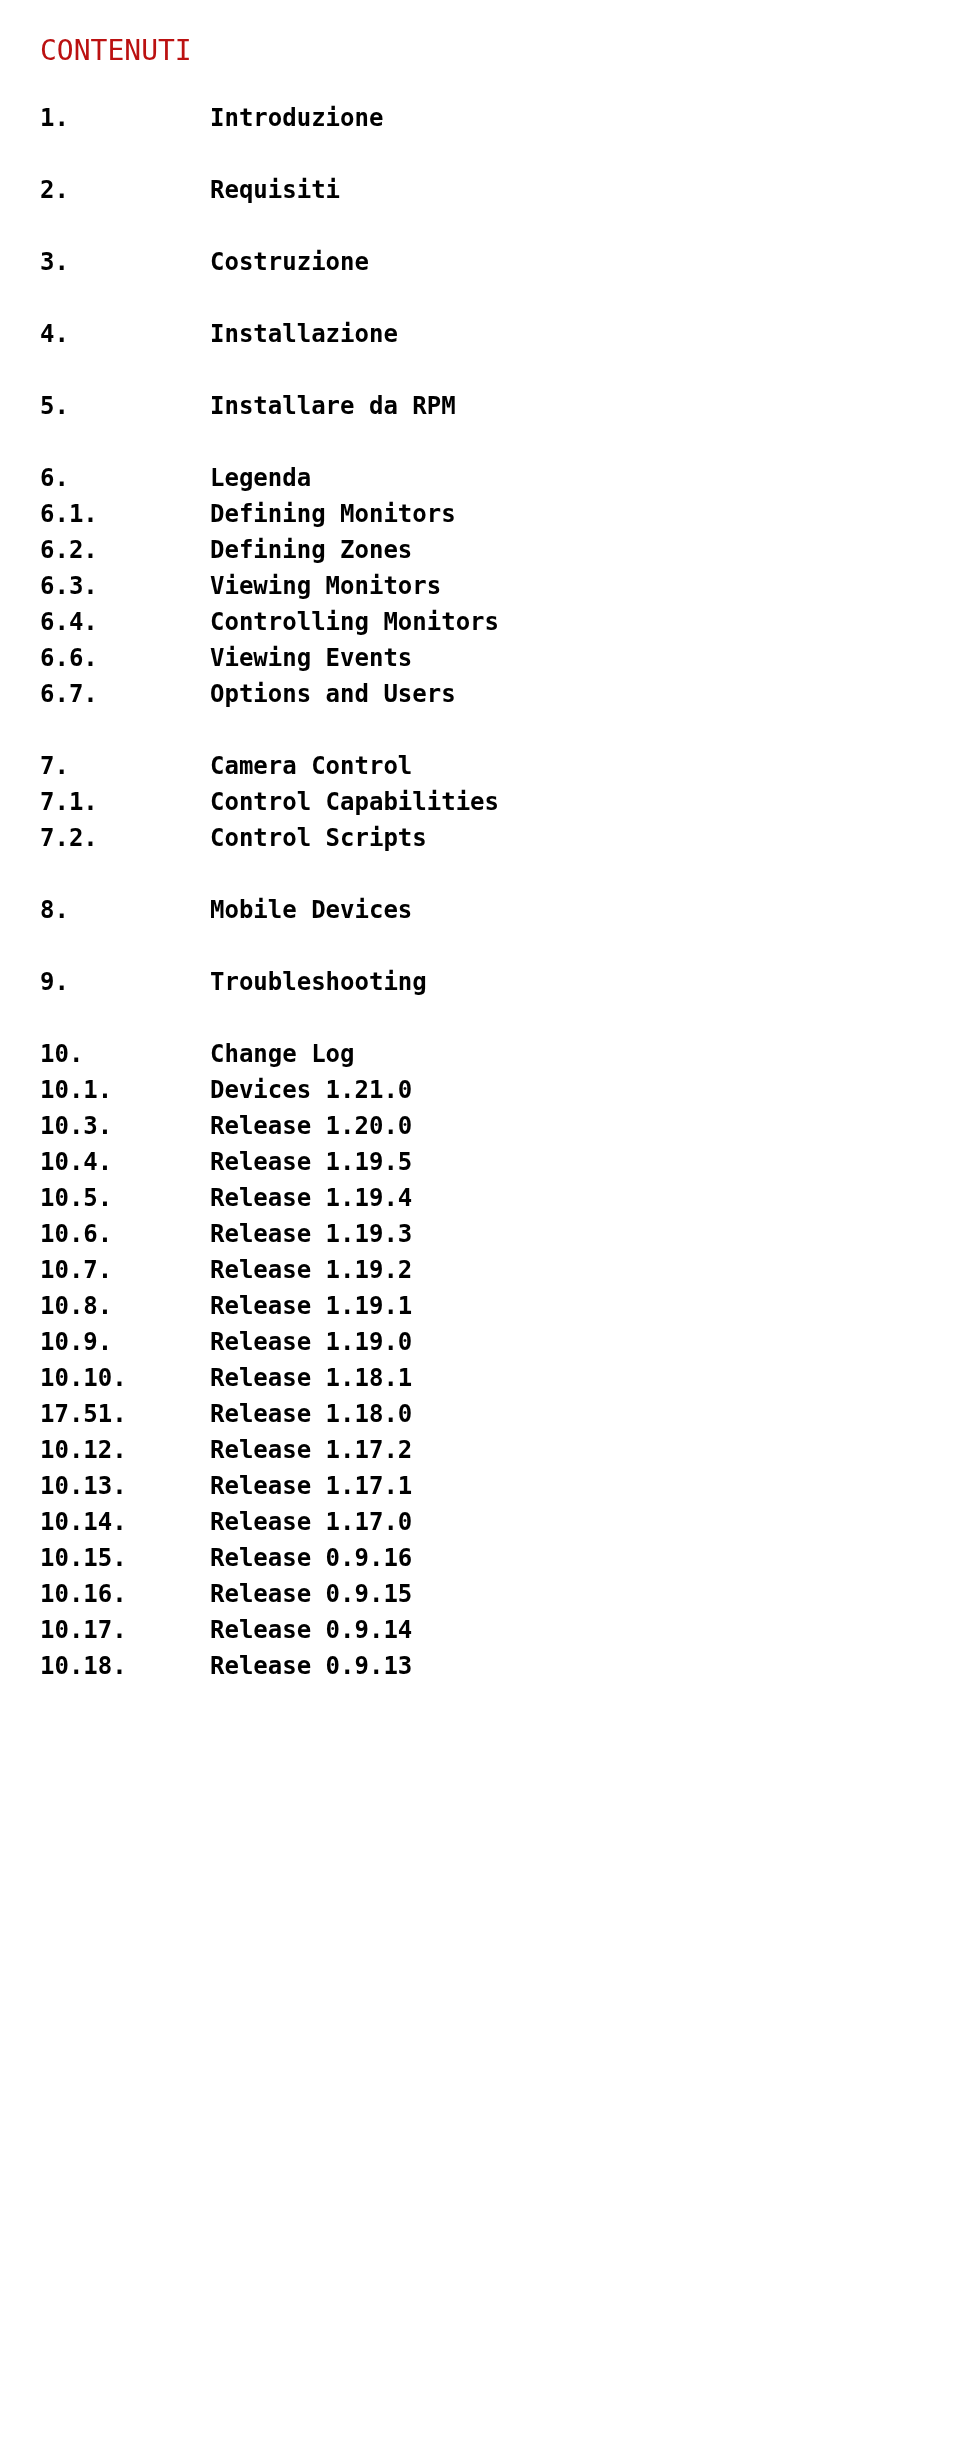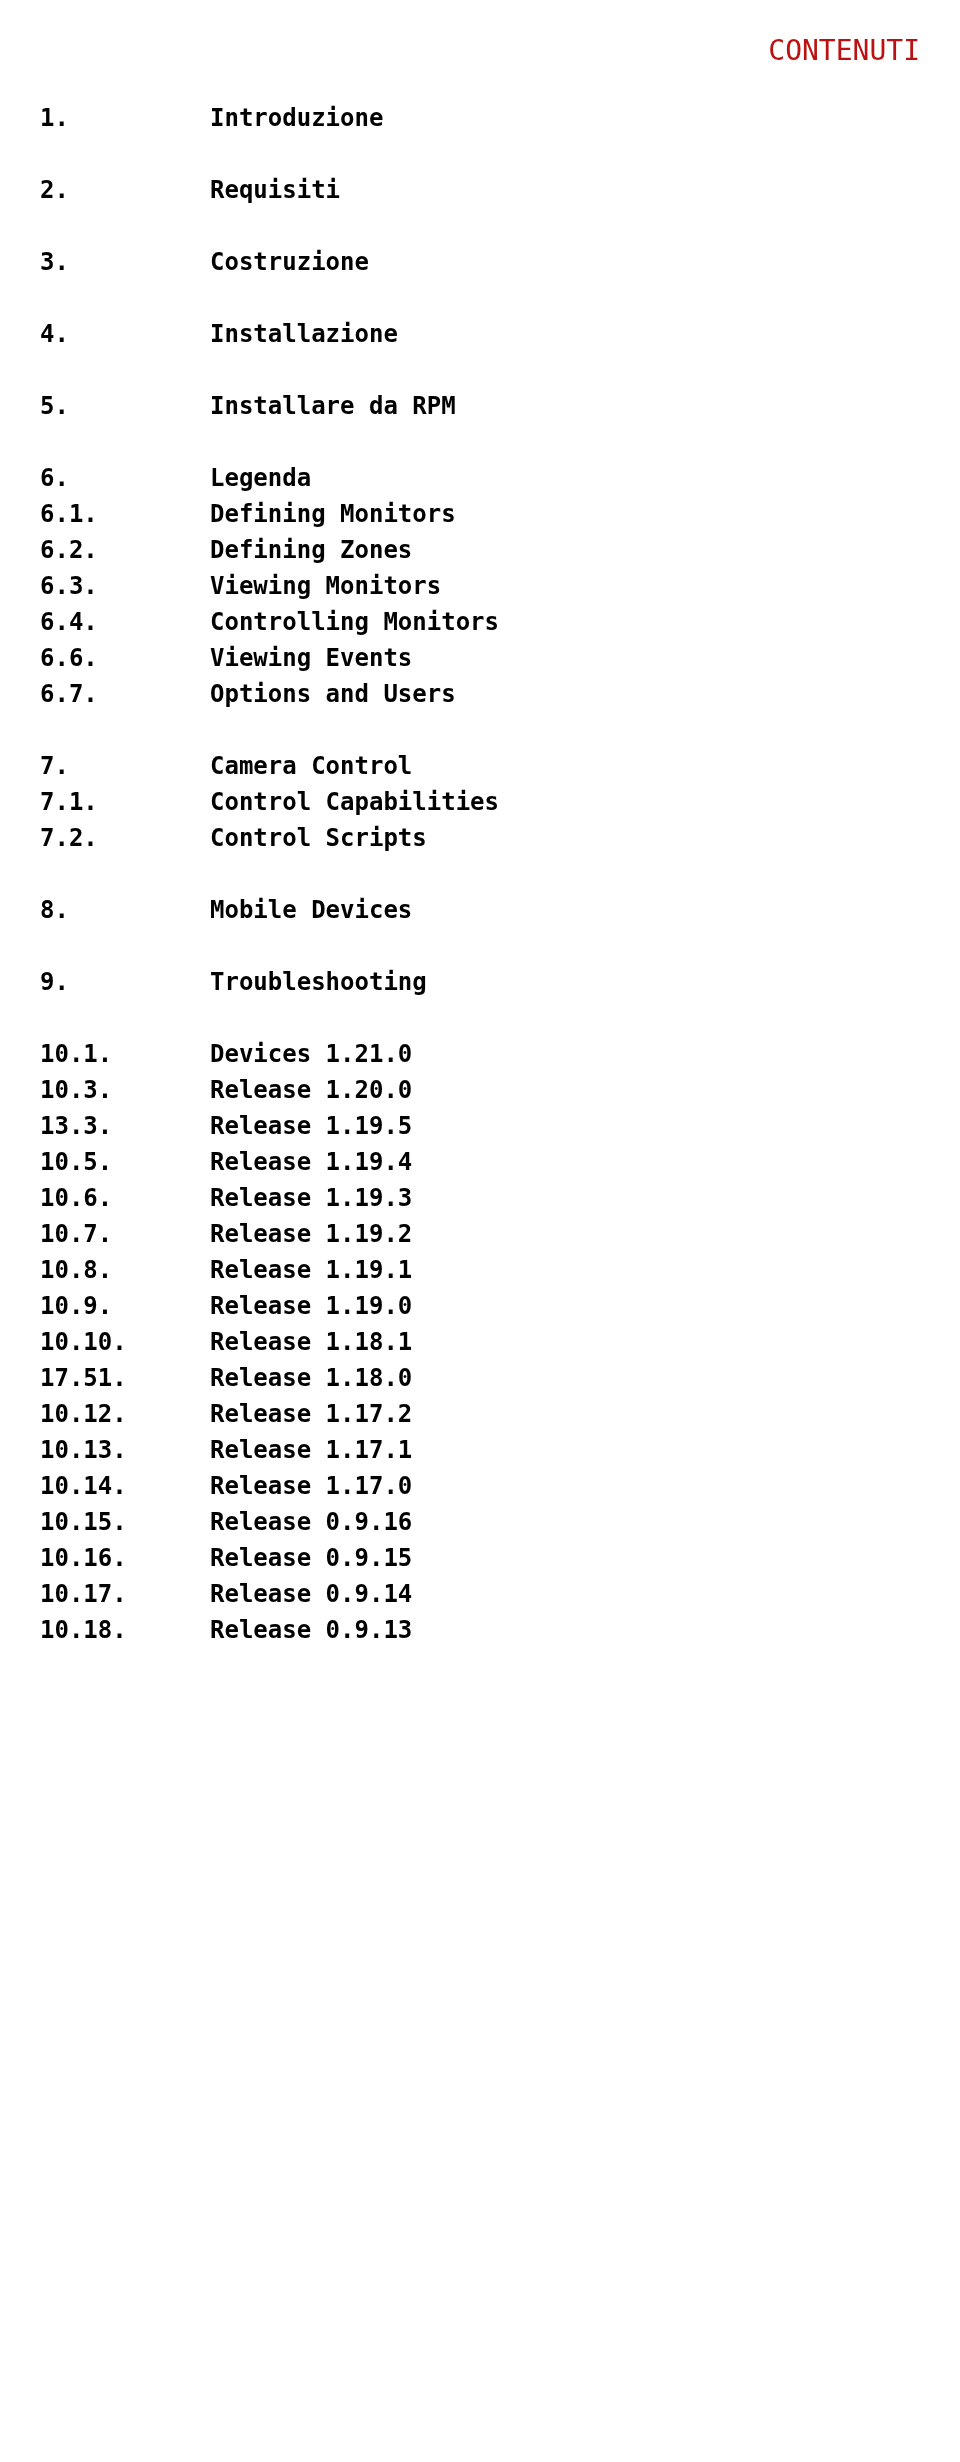--- a/index.html
+++ b/index.html
@@ -11,21 +11,21 @@
     color: #000000;
     font-weight: bold;
     line-height: 1.5;
   }
   .page {
     width: 960px;
     padding: 30px 40px 60px 40px;
     box-sizing: border-box;
   }
   .header-title {
-    text-align: right;
+    text-align: left;
     color: #bb1111;
     font-weight: normal;
     font-size: 28px;
     margin-bottom: 28px;
   }
   .section {
     margin-bottom: 36px;
   }
   .row {
     display: flex;
@@ -73,23 +73,24 @@
         <div class="row"><span class="num">7.1.</span><span>Control Capabilities</span></div>
         <div class="row"><span class="num">7.2.</span><span>Control Scripts</span></div>
       </div>
       <div class="section">
         <div class="row"><span class="num">8.</span><span>Mobile Devices</span></div>
       </div>
       <div class="section">
         <div class="row"><span class="num">9.</span><span>Troubleshooting</span></div>
       </div>
       <div class="section">
+        <div class="row"><span class="num">10.</span><span>Change Log</span></div>
         <div class="row"><span class="num">10.1.</span><span>Devices 1.21.0</span></div>
         <div class="row"><span class="num">10.3.</span><span>Release 1.20.0</span></div>
-        <div class="row"><span class="num">13.3.</span><span>Release 1.19.5</span></div>
+        <div class="row"><span class="num">10.4.</span><span>Release 1.19.5</span></div>
         <div class="row"><span class="num">10.5.</span><span>Release 1.19.4</span></div>
         <div class="row"><span class="num">10.6.</span><span>Release 1.19.3</span></div>
         <div class="row"><span class="num">10.7.</span><span>Release 1.19.2</span></div>
         <div class="row"><span class="num">10.8.</span><span>Release 1.19.1</span></div>
         <div class="row"><span class="num">10.9.</span><span>Release 1.19.0</span></div>
         <div class="row"><span class="num">10.10.</span><span>Release 1.18.1</span></div>
         <div class="row"><span class="num">17.51.</span><span>Release 1.18.0</span></div>
         <div class="row"><span class="num">10.12.</span><span>Release 1.17.2</span></div>
         <div class="row"><span class="num">10.13.</span><span>Release 1.17.1</span></div>
         <div class="row"><span class="num">10.14.</span><span>Release 1.17.0</span></div>

